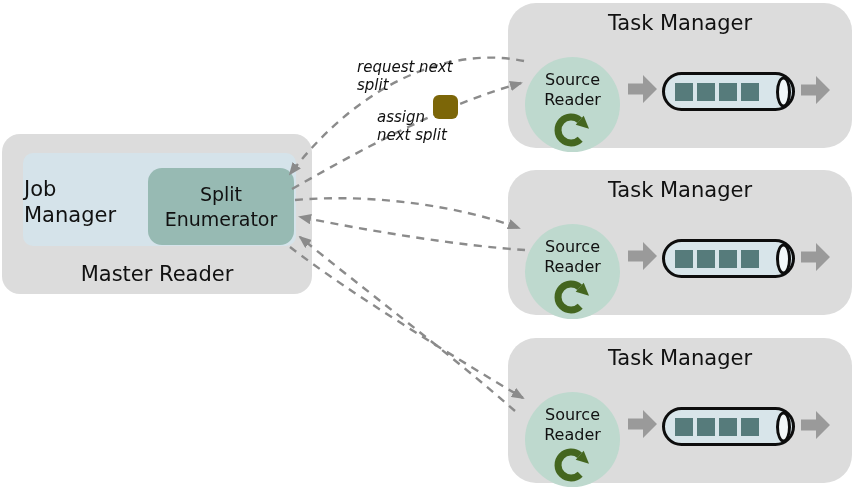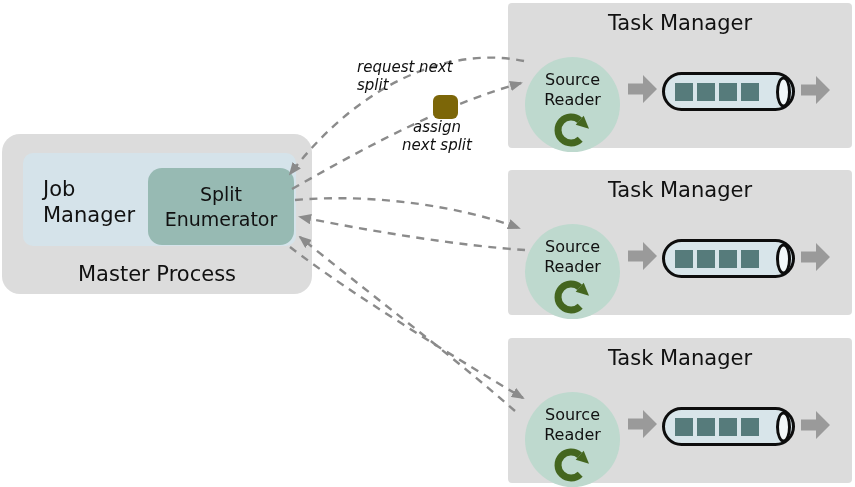--- a/index.html
+++ b/index.html
@@ -7,71 +7,71 @@
   .canvas{
     position:relative;width:855px;height:487px;background:#ffffff;overflow:hidden;
     font-family:"DejaVu Sans","Liberation Sans",sans-serif;color:#111111;
   }
   
   .master{position:absolute;left:2px;top:134px;width:310px;height:160px;
     background:#dcdcdc;border-radius:18px;z-index:1;}
   .jm{position:absolute;left:23px;top:153px;width:273px;height:93px;
     background:#d5e3ea;border-radius:10px;z-index:2;
     display:flex;align-items:center;}
-  .jm-label{font-size:21px;line-height:26px;white-space:pre-line;padding-left:20px;margin-top:4px;}
+  .jm-label{font-size:21px;line-height:26px;white-space:pre-line;padding-left:1px;margin-top:4px;}
   .se{position:absolute;left:148px;top:168px;width:146px;height:77px;
     background:#97bab3;border-radius:14px;z-index:3;
     display:flex;align-items:center;justify-content:center;text-align:center;}
   .se-label{font-size:19px;line-height:25px;white-space:pre-line;}
   .mp-label{position:absolute;left:2px;top:262px;width:310px;text-align:center;
     font-size:21px;z-index:2;}
   
   .tm{position:absolute;left:508px;width:344px;height:145px;
-    background:#dcdcdc;border-radius:4px;z-index:1;}
+    background:#dcdcdc;border-radius:28px;z-index:1;}
   .tm1{top:3px;} .tm2{top:170px;} .tm3{top:338px;}
   .tm-title{position:absolute;top:8px;left:0;width:100%;text-align:center;font-size:21px;}
   .reader{position:absolute;left:17px;top:54px;width:95px;height:95px;border-radius:50%;
     background:#bed9ce;display:flex;flex-direction:column;align-items:center;}
   .reader-label{margin-top:13px;font-size:16px;line-height:19.5px;text-align:center;white-space:pre-line;}
   .refresh{margin-top:0px;}
   .flow-arrow{position:absolute;}
   .fa1{left:120px;top:71px;} .fa2{left:293px;top:72px;}
   .queue{position:absolute;left:154px;top:69px;width:133px;height:39px;box-sizing:border-box;
     background:#d8e5ea;border:3px solid #0d0d0d;border-radius:20px;}
   .squares{position:absolute;left:10px;top:50%;transform:translateY(-50%);display:flex;gap:4px;}
   .q-sq{width:18px;height:18px;background:#567b7b;}
   .cap{position:absolute;right:1px;top:50%;transform:translateY(-50%);
     width:15px;height:31px;box-sizing:border-box;background:#f2f7f8;
     border:3px solid #0d0d0d;border-radius:50%;}
   
   .msg{position:absolute;font-style:italic;font-size:15px;line-height:18px;
     white-space:pre-line;z-index:6;}
   .req{left:357px;top:58px;text-align:left;}
-  .asn{left:377px;top:118px;width:120px;text-align:center;}
+  .asn{left:377px;top:108px;width:120px;text-align:left;}
   .token{position:absolute;left:433px;top:95px;width:25px;height:24px;
     background:#7c6608;border-radius:6px;z-index:6;}
   
   .overlay{position:absolute;left:0;top:0;z-index:5;pointer-events:none;}
   .dash{fill:none;stroke:#8b8b8b;stroke-width:2.4;stroke-dasharray:8 6.5;}
 </style>
 </head>
 <body>
 
 <div class="canvas">
 
   <div class="master"></div>
   <div class="jm">
     <span class="jm-label">Job
 Manager</span>
   </div>
   <div class="se">
     <span class="se-label">Split
 Enumerator</span>
   </div>
-  <div class="mp-label">Master Process</div>
+  <div class="mp-label">Master Reader</div>
 
   <div class="tm tm1">
     <div class="tm-title">Task Manager</div>
     <div class="reader">
       <div class="reader-label">Source
 Reader</div>
       <svg class="refresh" width="44" height="40" viewBox="0 0 44 40">
         <path d="M 29.2 30.2 A 13 13 0 1 1 28.7 11.3" fill="none" stroke="#44661f" stroke-width="7"></path>
         <polygon points="38,19.7 24.7,15.8 32.7,6.8" fill="#44661f"></polygon>
       </svg>

